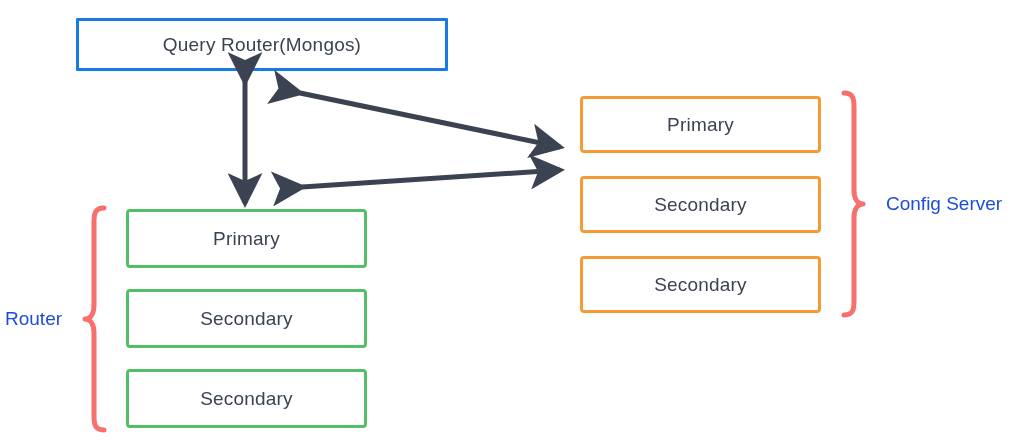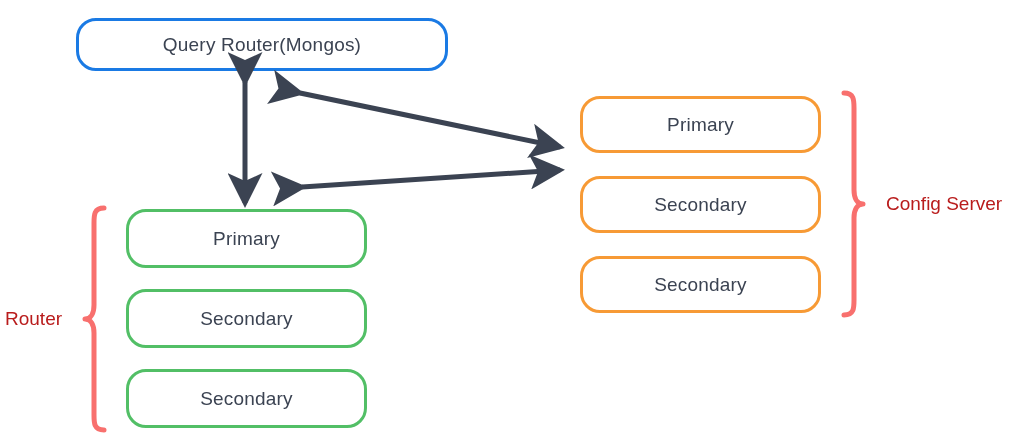--- a/index.html
+++ b/index.html
@@ -15,37 +15,37 @@
     width: 1020px;
     height: 440px;
     background: #ffffff;
     overflow: hidden;
   }
   .node {
     position: absolute;
     box-sizing: border-box;
     background: #ffffff;
     border-style: solid;
-    border-radius: 20px;
+    border-radius: 4px;
     display: flex;
     align-items: center;
     justify-content: center;
     color: #3b4352;
     font-size: 19px;
     line-height: 1;
     letter-spacing: 0.2px;
   }
   .node-router {
     left: 76px;
     top: 18px;
     width: 372px;
     height: 53px;
     border-width: 3px;
     border-color: #1a7ae4;
-    border-radius: 20px;
+    border-radius: 1px;
   }
   .node-shard {
     left: 126px;
     width: 241px;
     height: 59px;
     border-width: 3px;
     border-color: #52bf66;
   }
   .node-shard-1 { top: 209px; }
   .node-shard-2 { top: 289px; }
@@ -73,21 +73,21 @@
   }
   .brace-config {
     left: 838px;
     top: 90px;
     width: 36px;
     height: 228px;
   }
 
   .group-label {
     position: absolute;
-    color: #b91c1c;
+    color: #1d4ed8;
     font-size: 19px;
     line-height: 1;
     white-space: nowrap;
   }
   .label-shards {
     left: 5px;
     top: 309px;
   }
   .label-config {
     left: 886px;

